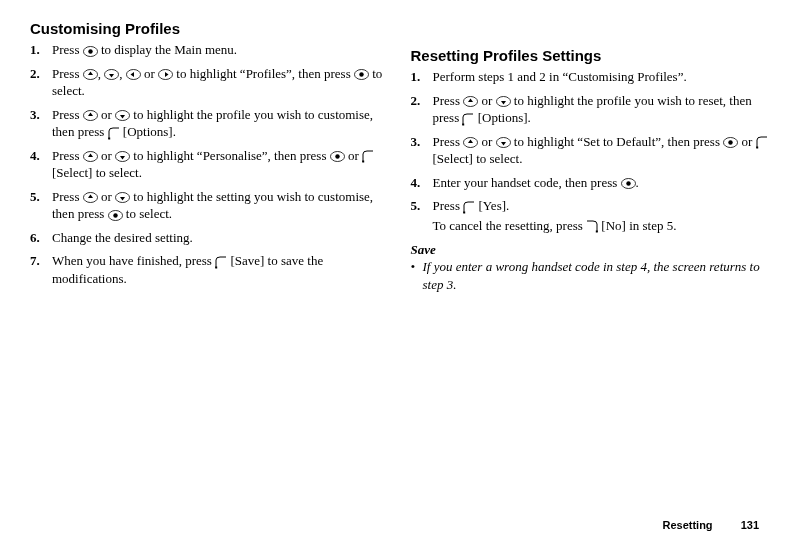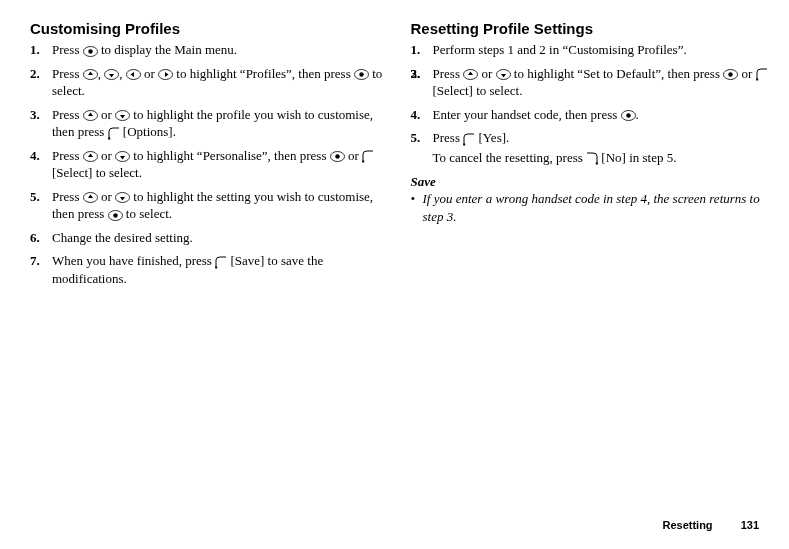--- a/index.html
+++ b/index.html
@@ -10,20 +10,21 @@
     color: #000;
     width: 789px;
     height: 549px;
     position: relative;
     background: #fff;
   }
   .page {
     display: flex;
     padding: 20px 16px 0 30px;
     gap: 18px;
+    align-items: flex-end;
   }
   .col {
     flex: 1;
     min-width: 0;
   }
   h2 {
     font-family: Arial, Helvetica, sans-serif;
     font-weight: bold;
     font-size: 15px;
     margin: 0 0 4px 0;
@@ -142,24 +143,33 @@
               <ellipse cx="7.5" cy="5.5" rx="2.2" ry="2.2" fill="#000"></ellipse>
             </svg> to select.</span></li>
         <li><span class="num">6.</span><span>Change the desired setting.</span></li>
         <li><span class="num">7.</span><span>When you have finished, press <svg class="icon" width="12" height="13" viewBox="0 0 12 13">
               <path d="M1 12 L1 4 Q1 1 5 1 L11 1" fill="none" stroke="#000" stroke-width="1"></path>
               <rect x="0.2" y="10.5" width="2" height="2" fill="#000"></rect>
             </svg> [Save] to save the modifications.</span></li>
       </ol>
   </div>
   <div class="col">
-    <h2>Resetting Profile Settings</h2>
+    <h2>Resetting Profiles Settings</h2>
     <ol>
         <li><span class="num">1.</span><span>Perform steps 1 and 2 in “Customising Profiles”.</span></li>
-        <li><span class="num">2.</span></li>
+        <li><span class="num">2.</span><span>Press <svg class="icon" width="15" height="11" viewBox="0 0 15 11">
+              <ellipse cx="7.5" cy="5.5" rx="7" ry="5" fill="none" stroke="#000" stroke-width="0.8"></ellipse>
+              <polygon points="7.5,2.5 10,6 5,6" fill="#000"></polygon>
+            </svg> or <svg class="icon" width="15" height="11" viewBox="0 0 15 11">
+              <ellipse cx="7.5" cy="5.5" rx="7" ry="5" fill="none" stroke="#000" stroke-width="0.8"></ellipse>
+              <polygon points="7.5,8.5 10,5 5,5" fill="#000"></polygon>
+            </svg> to highlight the profile you wish to reset, then press <svg class="icon" width="12" height="13" viewBox="0 0 12 13">
+              <path d="M1 12 L1 4 Q1 1 5 1 L11 1" fill="none" stroke="#000" stroke-width="1"></path>
+              <rect x="0.2" y="10.5" width="2" height="2" fill="#000"></rect>
+            </svg> [Options].</span></li>
         <li><span class="num">3.</span><span>Press <svg class="icon" width="15" height="11" viewBox="0 0 15 11">
               <ellipse cx="7.5" cy="5.5" rx="7" ry="5" fill="none" stroke="#000" stroke-width="0.8"></ellipse>
               <polygon points="7.5,2.5 10,6 5,6" fill="#000"></polygon>
             </svg> or <svg class="icon" width="15" height="11" viewBox="0 0 15 11">
               <ellipse cx="7.5" cy="5.5" rx="7" ry="5" fill="none" stroke="#000" stroke-width="0.8"></ellipse>
               <polygon points="7.5,8.5 10,5 5,5" fill="#000"></polygon>
             </svg> to highlight “Set to Default”, then press <svg class="icon" width="15" height="11" viewBox="0 0 15 11">
               <ellipse cx="7.5" cy="5.5" rx="7" ry="5" fill="none" stroke="#000" stroke-width="0.8"></ellipse>
               <ellipse cx="7.5" cy="5.5" rx="2.2" ry="2.2" fill="#000"></ellipse>
             </svg> or <svg class="icon" width="12" height="13" viewBox="0 0 12 13">

